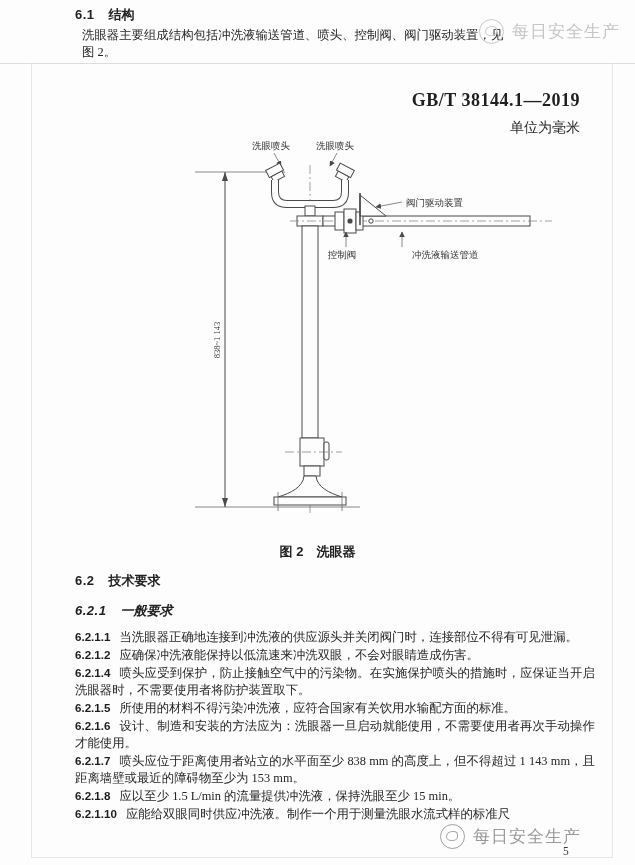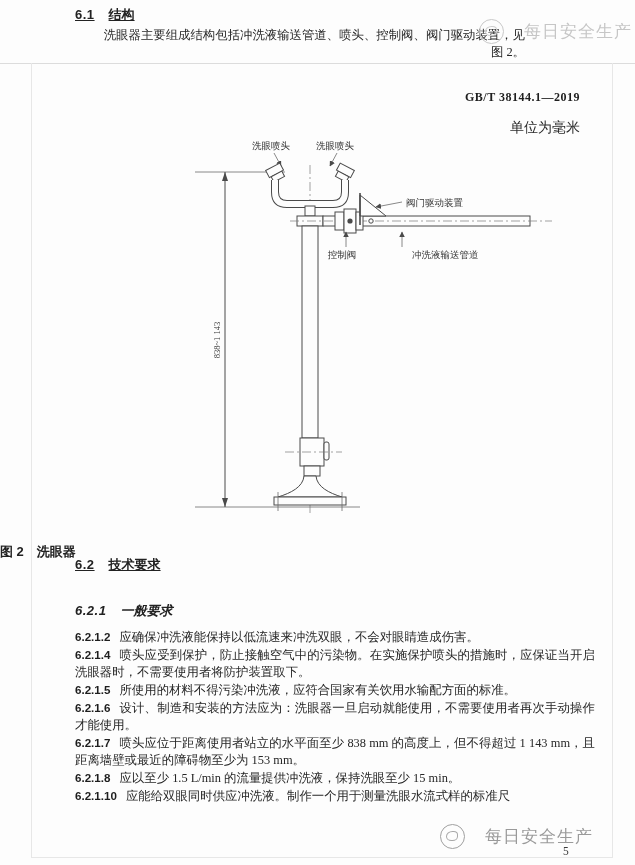--- a/index.html
+++ b/index.html
@@ -11,35 +11,35 @@
   }
   .abs{position:absolute;}
   
   .hd{font-family:"Liberation Sans","DejaVu Sans",sans-serif;font-weight:bold;font-size:13px;color:#222;}
   .hd .num{margin-right:14px;letter-spacing:.5px;}
   .body-text{font-size:12.4px;line-height:17px;color:#262626;}
   
   #page-frame{left:31px;top:63px;width:580px;height:794px;
     border-left:1px solid #e7e7e7;border-right:1px solid #e7e7e7;border-bottom:1px solid #e7e7e7;}
   #page-split-line{left:0;top:63px;width:635px;height:0;border-top:1px solid #dcdcdc;}
-  #std-code{top:90px;right:55px;font-weight:bold;font-size:12px;letter-spacing:.5px;color:#1f1f1f;}
+  #std-code{top:90px;right:55px;font-weight:bold;font-size:18px;letter-spacing:.5px;color:#1f1f1f;}
   #unit-note{top:119px;right:55px;font-size:14px;color:#2a2a2a;}
   
-  #sec61-heading{left:75px;top:6px;text-decoration:underline;}
-  #intro-para{left:95px;top:27px;width:430px;text-align:right;}
+  #sec61-heading{left:75px;top:6px;}
+  #intro-para{left:82px;top:27px;width:430px;}
   
-  #fig-caption{left:0;top:543px;width:635px;text-align:left;font-family:"Liberation Sans","DejaVu Sans",sans-serif;font-weight:bold;font-size:13px;color:#222;}
+  #fig-caption{left:0;top:543px;width:635px;text-align:center;font-family:"Liberation Sans","DejaVu Sans",sans-serif;font-weight:bold;font-size:13px;color:#222;}
   
-  #sec62-heading{left:75px;top:556px;text-decoration:underline;}
+  #sec62-heading{left:75px;top:572px;}
   #sec621-heading{left:75px;top:602px;font-style:italic;}
   #clauses{left:75px;top:628px;width:520px;}
   #clauses p{margin:0;text-align:justify;}
   .cno{font-family:"Liberation Sans","DejaVu Sans",sans-serif;font-weight:bold;font-size:11.6px;margin-right:9px;color:#1e1e1e;}
   
-  .wm{display:flex;align-items:center;gap:20px;pointer-events:none;}
+  .wm{display:flex;align-items:center;gap:8px;pointer-events:none;}
   .wm-logo{width:23px;height:23px;border-radius:50%;position:relative;flex:0 0 auto;}
   .wm-logo::after{content:"";position:absolute;left:5px;top:6px;width:10px;height:8px;border-radius:60% 40% 50% 50%;}
   .wm-text{font-family:"Liberation Sans","DejaVu Sans",sans-serif;font-size:17px;letter-spacing:1px;white-space:nowrap;}
   #wm-top{left:479px;top:19px;z-index:4;}
   #wm-top .wm-logo{border:1.5px solid #c9c9c9;}
   #wm-top .wm-logo::after{border:1.5px solid #cecece;}
   #wm-top .wm-text{color:#c6c6c6;}
   #wm-bottom{left:440px;top:824px;z-index:6;}
   #wm-bottom .wm-logo{border:1.5px solid #a0a0a0;}
   #wm-bottom .wm-logo::after{border:1.5px solid #a8a8a8;}
@@ -158,20 +158,21 @@
   <div id="fig-caption" class="abs">图 2　洗眼器</div>
 
   <div id="sec62-heading" class="abs hd">
     <span class="num">6.2</span><span>技术要求</span>
   </div>
   <div id="sec621-heading" class="abs hd">
     <span class="num">6.2.1</span><span>一般要求</span>
   </div>
 
   <div id="clauses" class="abs body-text">
+    <p><span class="cno">6.2.1.1</span><span>当洗眼器正确地连接到冲洗液的供应源头并关闭阀门时，连接部位不得有可见泄漏。</span></p>
     <p><span class="cno">6.2.1.2</span><span>应确保冲洗液能保持以低流速来冲洗双眼，不会对眼睛造成伤害。</span></p>
     <p><span class="cno">6.2.1.4</span><span>喷头应受到保护，防止接触空气中的污染物。在实施保护喷头的措施时，应保证当开启洗眼器时，不需要使用者将防护装置取下。</span></p>
     <p><span class="cno">6.2.1.5</span><span>所使用的材料不得污染冲洗液，应符合国家有关饮用水输配方面的标准。</span></p>
     <p><span class="cno">6.2.1.6</span><span>设计、制造和安装的方法应为：洗眼器一旦启动就能使用，不需要使用者再次手动操作才能使用。</span></p>
     <p><span class="cno">6.2.1.7</span><span>喷头应位于距离使用者站立的水平面至少 838 mm 的高度上，但不得超过 1 143 mm，且距离墙壁或最近的障碍物至少为 153 mm。</span></p>
     <p><span class="cno">6.2.1.8</span><span>应以至少 1.5 L/min 的流量提供冲洗液，保持洗眼至少 15 min。</span></p>
     <p><span class="cno">6.2.1.10</span><span>应能给双眼同时供应冲洗液。制作一个用于测量洗眼水流式样的标准尺</span></p>
   </div>
 
   <div id="wm-bottom" class="abs wm">

